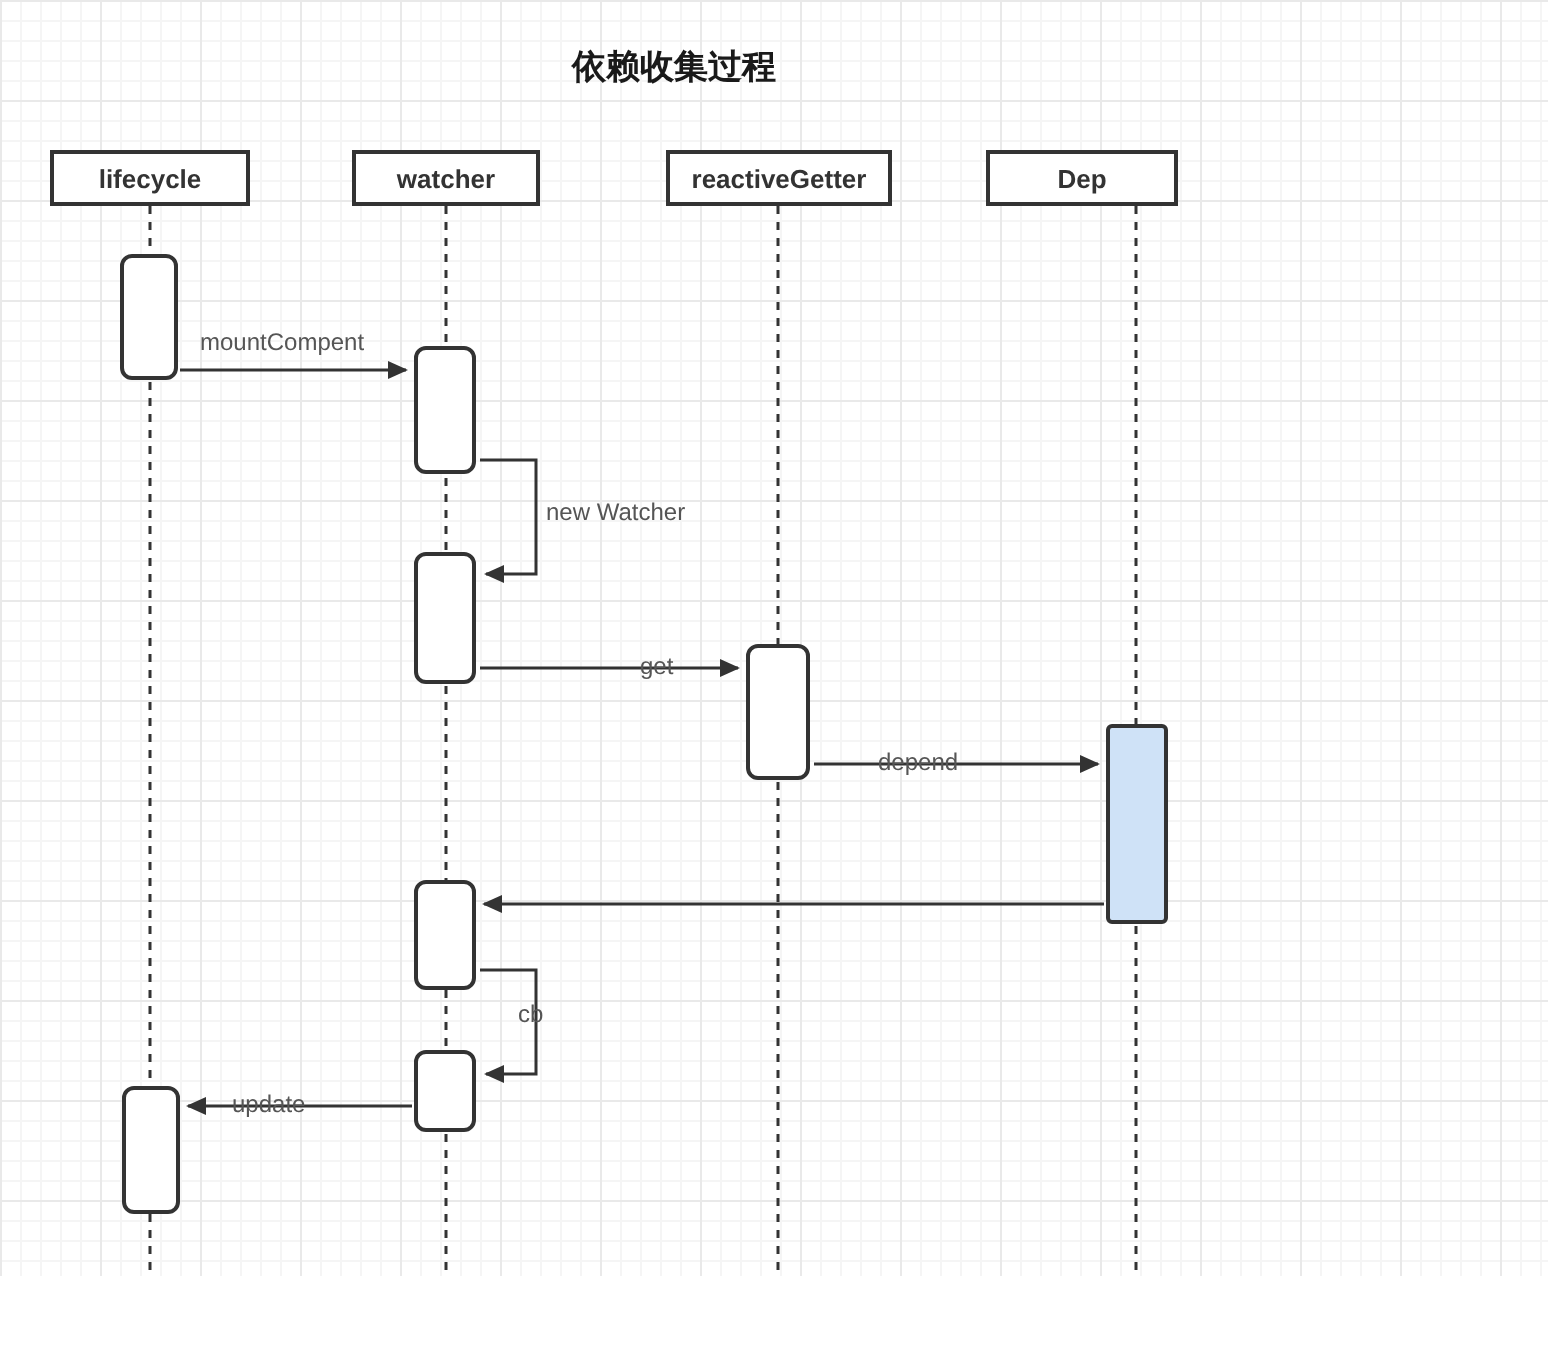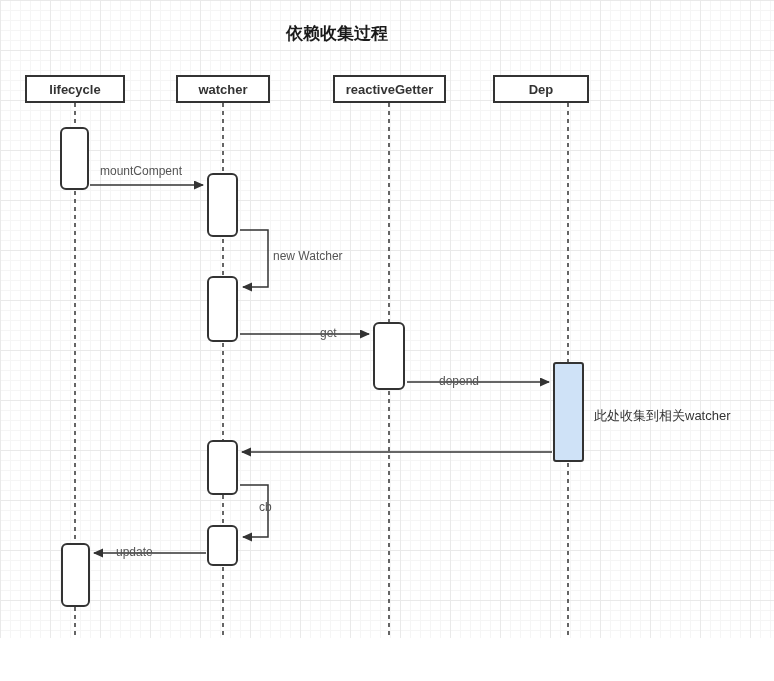--- a/index.html
+++ b/index.html
@@ -149,15 +149,14 @@
     <line x1="206" y1="553" x2="94" y2="553" stroke="#333333" stroke-width="1.5" marker-end="url(#arr)"></line>
   </svg>
 
   <div class="msg-label lbl-mount">mountCompent</div>
   <div class="msg-label lbl-neww">new Watcher</div>
   <div class="msg-label lbl-get">get</div>
   <div class="msg-label lbl-depend">depend</div>
   <div class="msg-label lbl-cb">cb</div>
   <div class="msg-label lbl-update">update</div>
 
-  <div class="note-label">此处收集到相关watcher</div>
 
 </div>
 
 </body></html>

